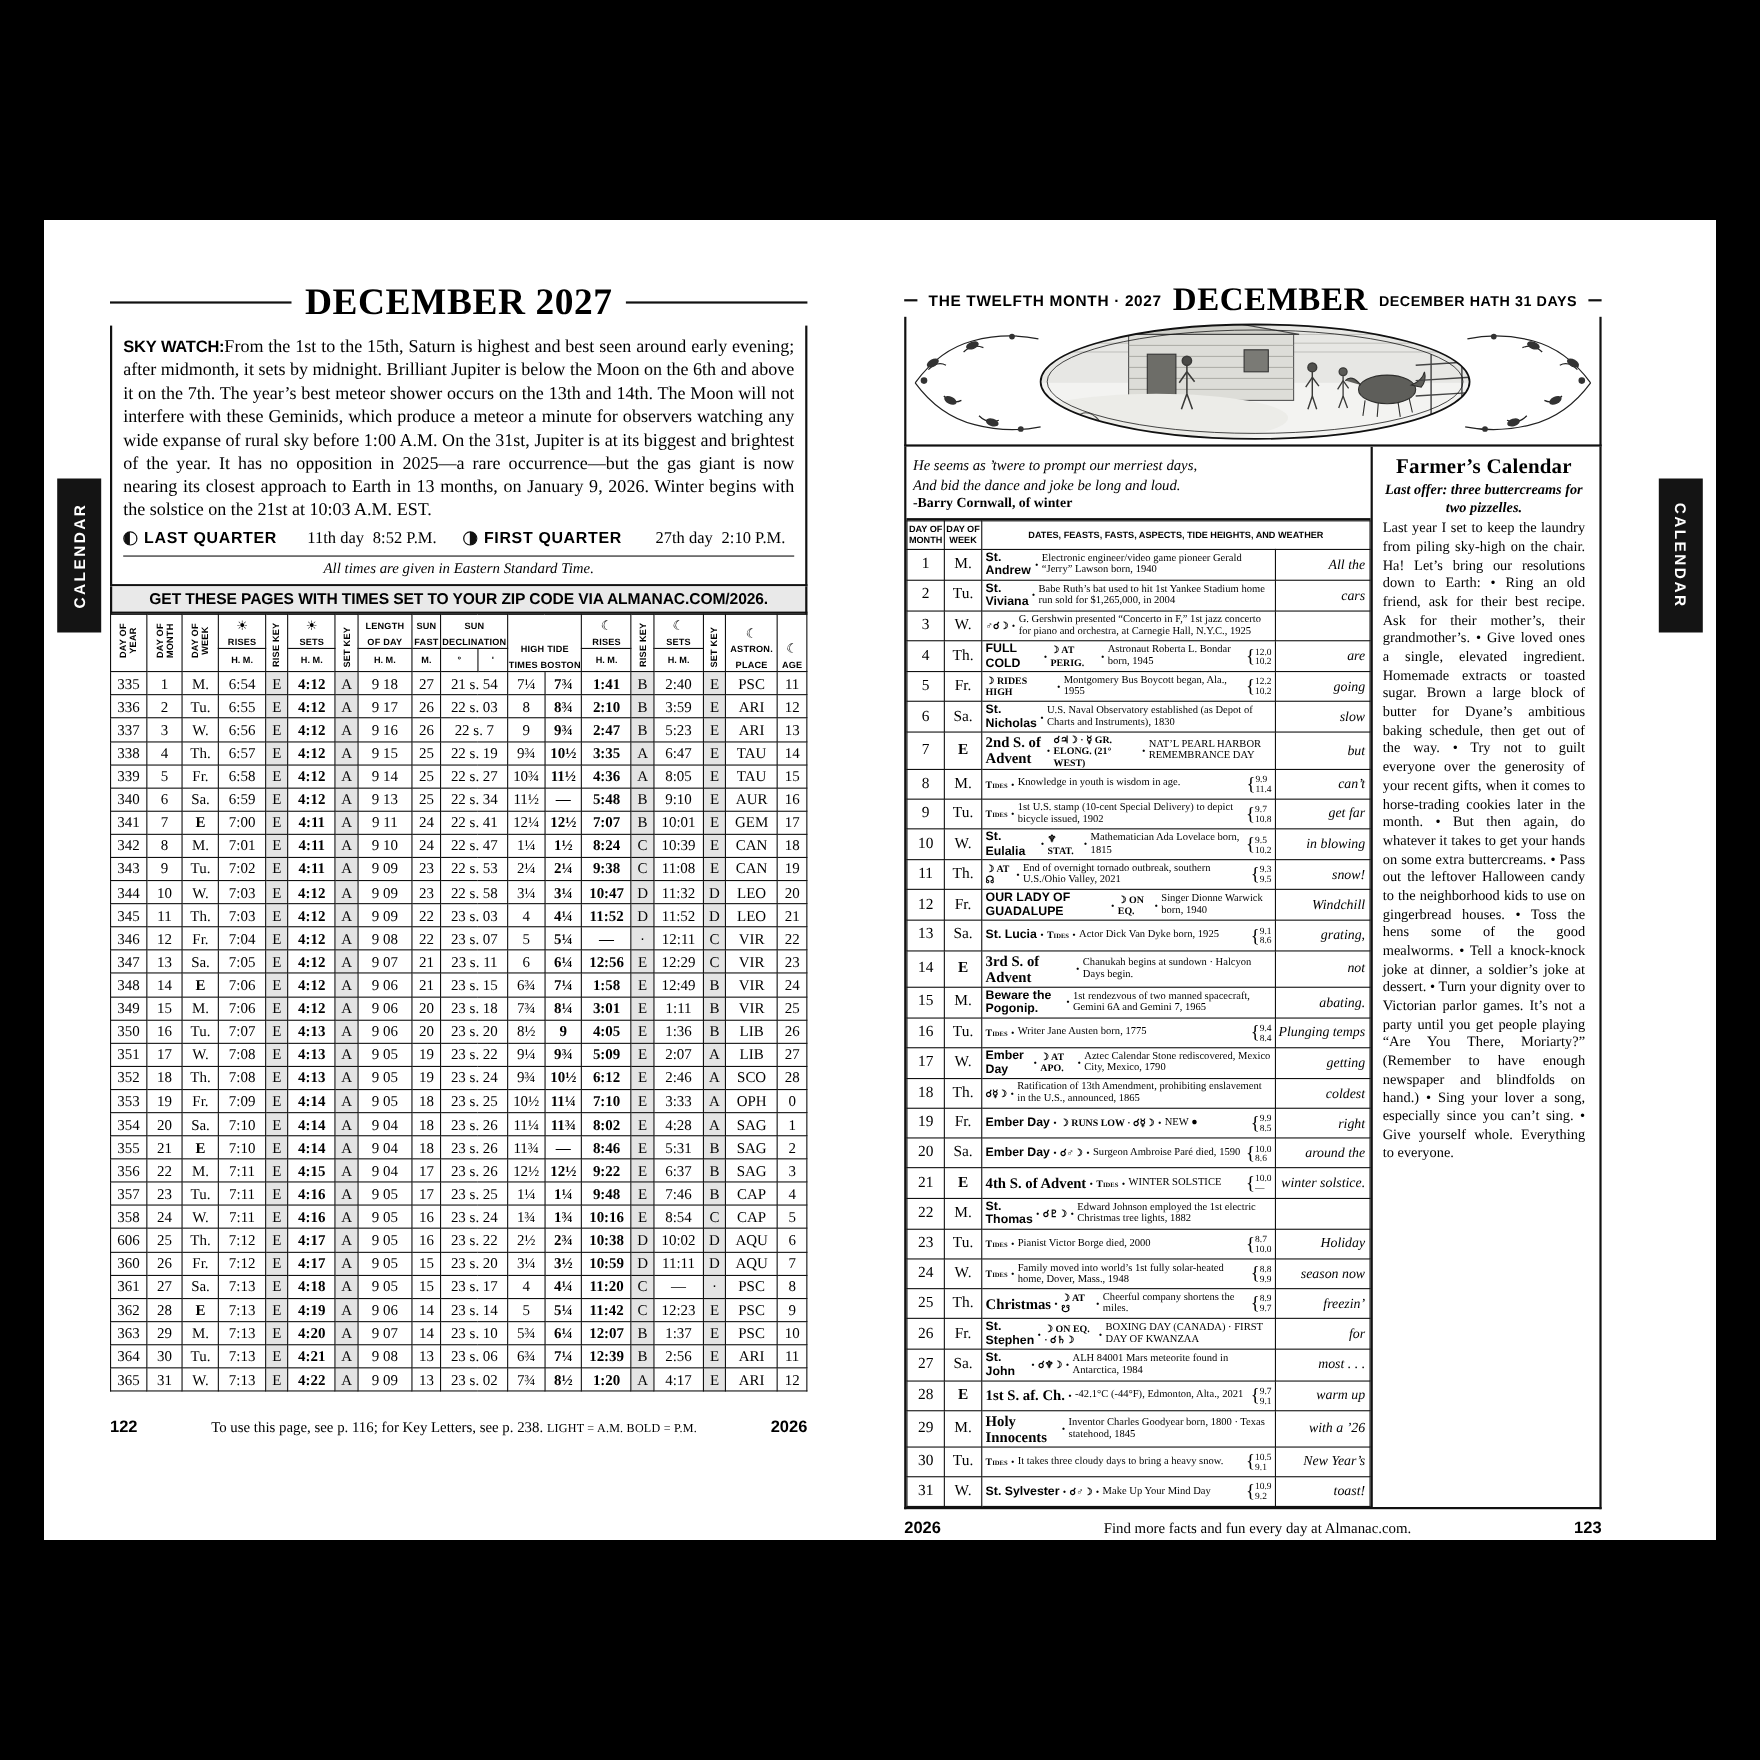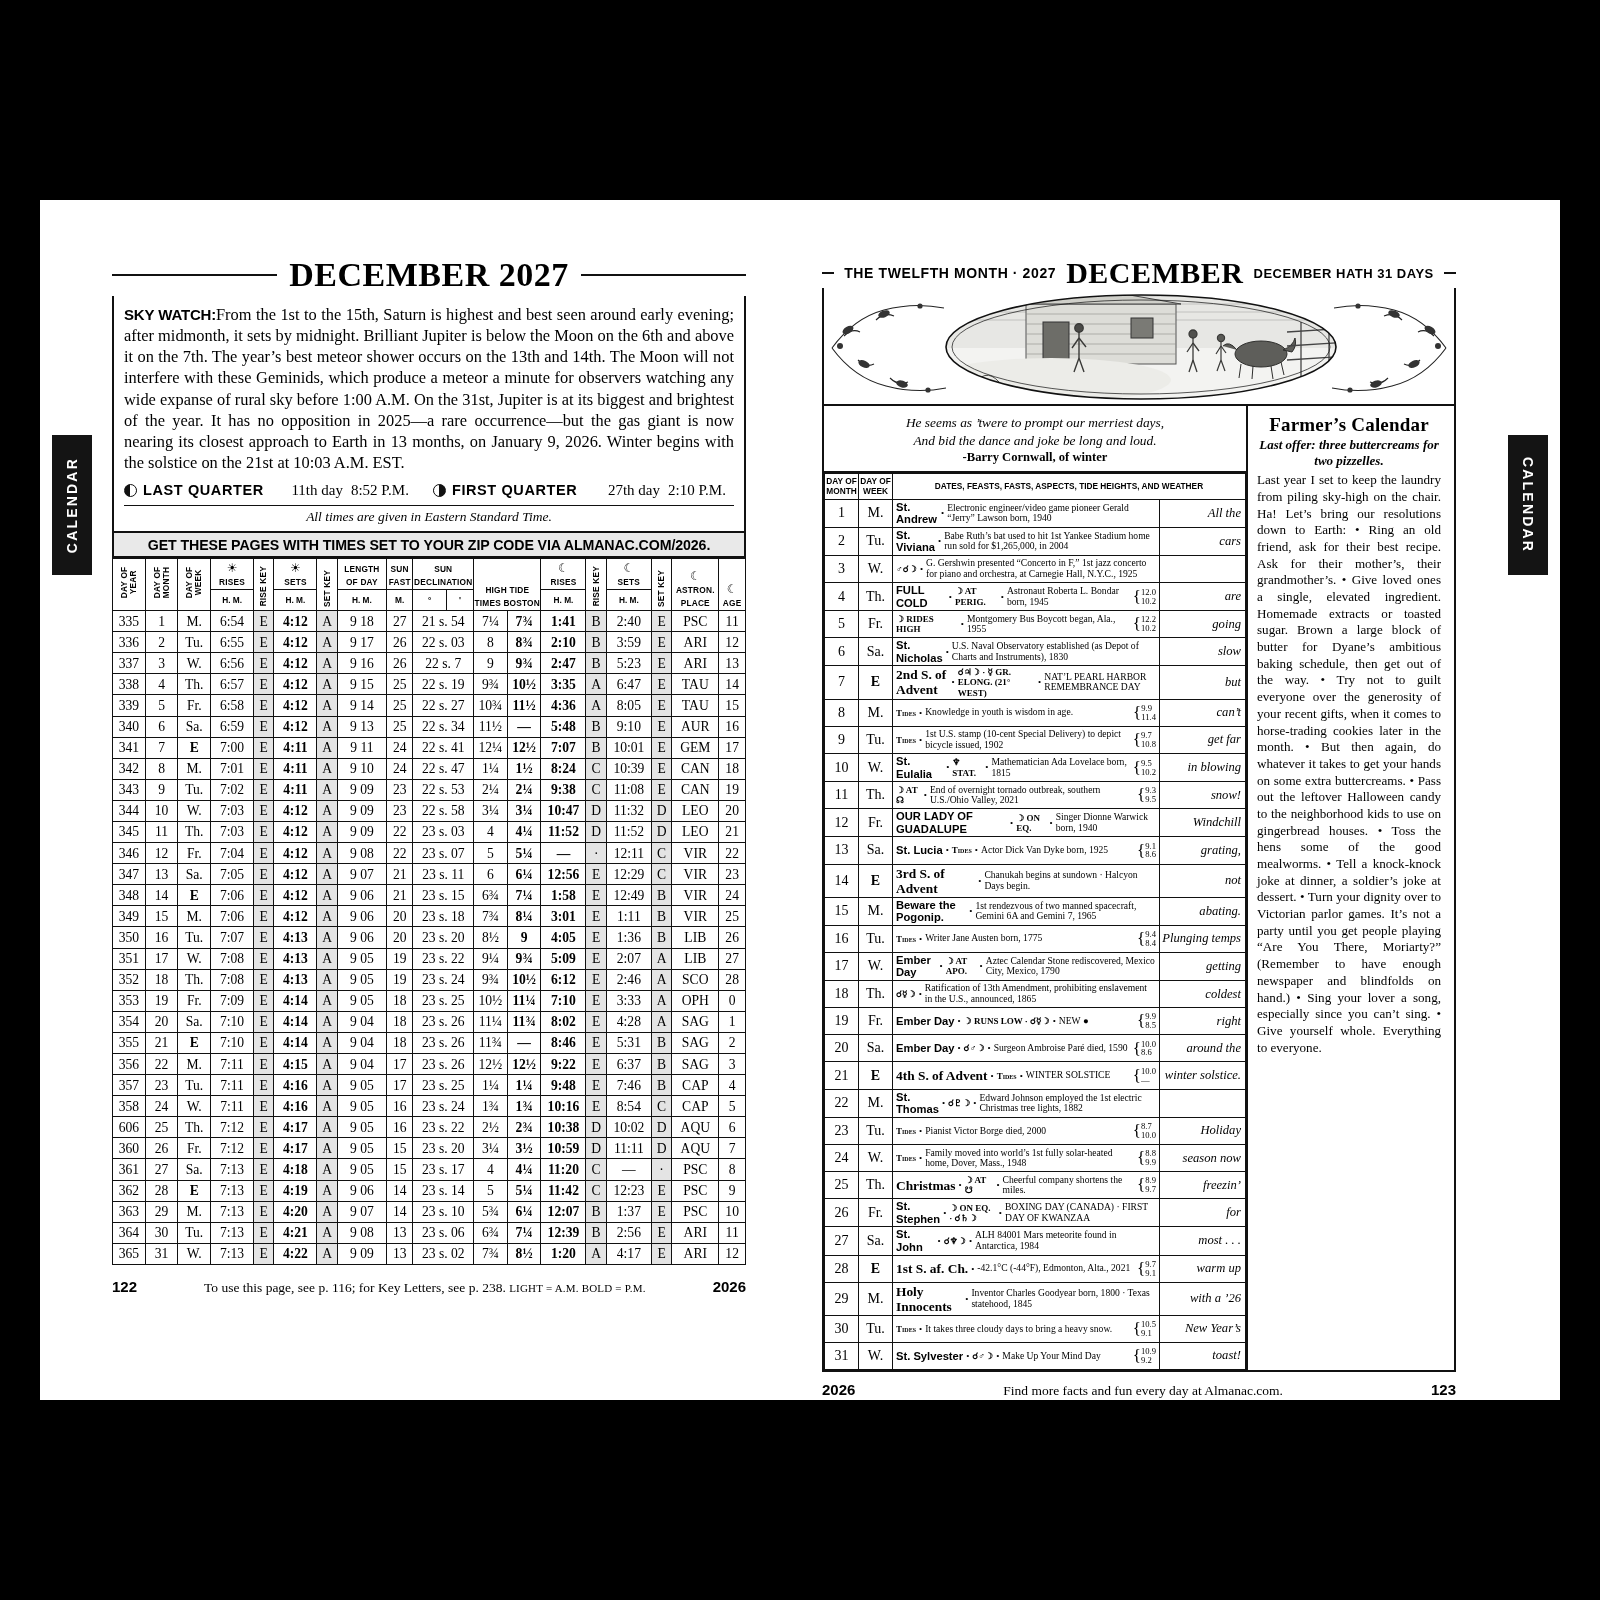--- a/index.html
+++ b/index.html
@@ -40,21 +40,21 @@
     font-family:"Liberation Sans", sans-serif;
     font-weight:700;
     font-size:14px;
     letter-spacing:2.2px;
   }
   #tab-left  { left:12px; }
   #tab-left span { transform:rotate(180deg); }
   #tab-right { right:12px; }
 
   
-  .lp-inner { position:absolute; left:72px; top:58px; width:634px; }
+  .lp-inner { position:absolute; left:60px; top:58px; width:634px; }
 
   .month-title-wrap {
     display:flex; align-items:center; gap:12px;
     justify-content:center;
     margin-bottom:4px;
   }
   .rule { height:2px; background:#111; flex:1 1 auto; }
   .month-title {
     font-family:"Liberation Serif", serif;
     font-weight:700;
@@ -114,21 +114,21 @@
   .col-fast{ width:26px; }
   .col-dec1{ width:32px; }
   .col-dec2{ width:26px; }
   .col-tide{ width:33px; }
   .col-mr, .col-ms { width:44px; }
   .col-astro { width:46px; }
   .col-age { width:26px; }
 
   .lfoot {
     display:flex; justify-content:flex-end; align-items:baseline;
-    font-size:13.5px; margin-top:13px;
+    font-size:13.5px; margin-top:24px;
   }
   .lfoot .pg { font-family:"Liberation Sans", sans-serif; font-weight:700; font-size:15px; }
   .lfoot .mid { flex:1 1 auto; text-align:center; }
   .lfoot .yr { font-family:"Liberation Sans", sans-serif; font-weight:700; font-size:15px; }
   .tiny-sc { font-size:11px; letter-spacing:.2px; }
 
   
   .rp-inner { position:absolute; left:22px; top:58px; width:634px; }
   .rhead {
     display:flex; align-items:center; gap:10px;
@@ -140,21 +140,21 @@
   .rh-right { font-weight:700; font-size:13px; letter-spacing:.5px; white-space:nowrap;}
 
   .engraving-box { border:2px solid #111; border-top:none; height:118px; position:relative; overflow:hidden; background:#fff; }
   .vine { position:absolute; top:0; bottom:0; width:150px; }
   .vine.l { left:0; } .vine.r { right:0; }
 
   .rbody { display:flex; border:2px solid #111; border-top:none; }
   .rcol-main { width:424px; border-right:2px solid #111; }
   .rcol-fc   { width:202px; }
 
-  .quote { text-align:center; padding:8px 6px 6px 6px; border-bottom:2px solid #111; }
+  .quote { padding:8px 6px 6px 6px; border-bottom:2px solid #111; }
   .quote .q { font-style:italic; font-size:13.4px; line-height:1.32; }
   .quote .attrib { font-weight:700; font-size:12.6px; margin-top:1px; }
 
   table.cal2 { border-collapse:collapse; width:100%; }
   table.cal2 td, table.cal2 th { border:1px solid #111; }
   .c2-hdr td { font-family:"Liberation Sans", sans-serif; font-weight:700; font-size:8.3px; text-align:center; padding:3px 0; line-height:1.1; }
   .c2-dom { width:34px; text-align:center; font-size:14px; }
   .c2-dow { width:34px; text-align:center; font-size:14px; }
   .c2-txt { padding:1px 3px; font-size:9.6px; line-height:1.12; }
   .c2-wx  { width:86px; text-align:right; font-style:italic; font-size:12.6px; padding-right:4px; vertical-align:middle; }

